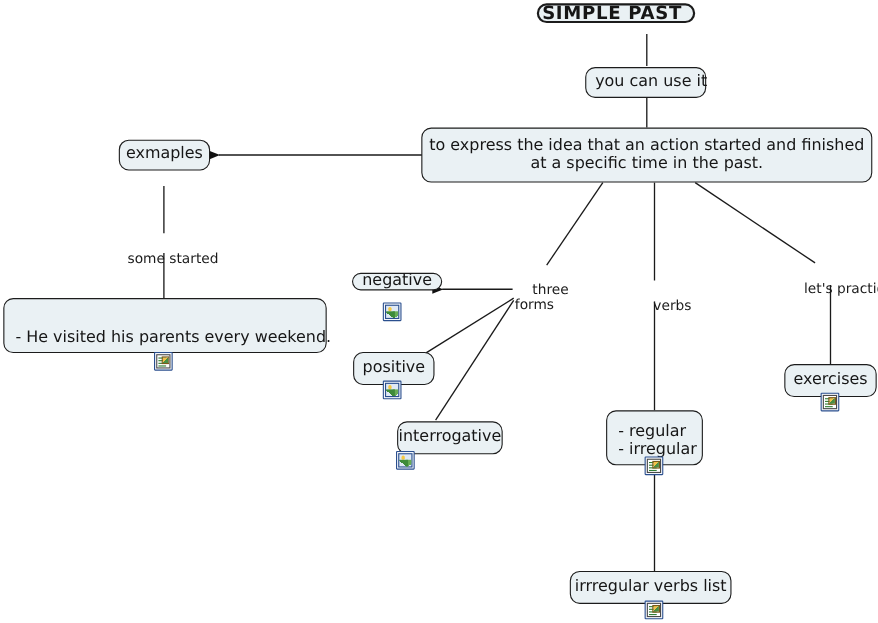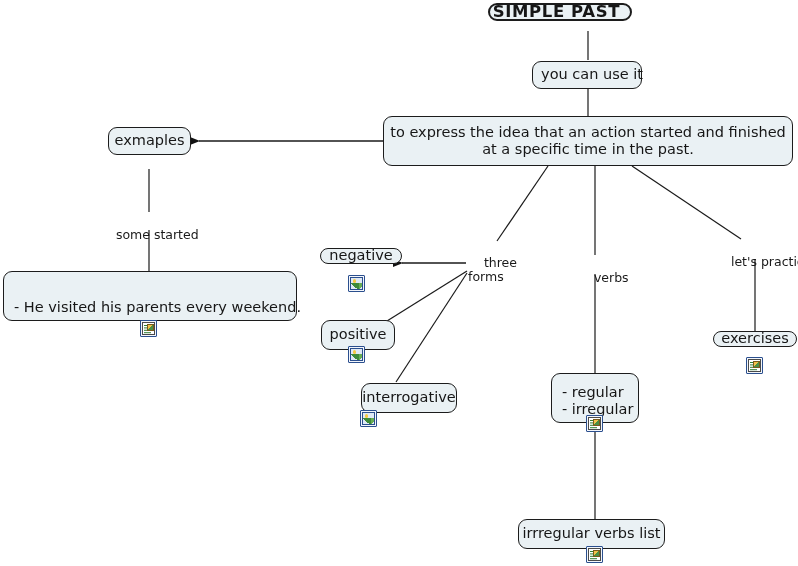--- a/index.html
+++ b/index.html
@@ -241,20 +241,20 @@
     <span>irrregular verbs list</span>
   </div>
   <div class="badge doc" style="left:586px; top:546px;">
     <div class="inner"></div>
   </div>
 
   <div class="link-label" style="left:715px; top:240px;">
     <span>let's practice</span>
   </div>
 
-  <div class="node" style="left:713px; top:331px; width:84px; height:16px;align-items:center;">
+  <div class="node" style="left:713px; top:331px; width:84px; height:30px;align-items:center;">
     <span>exercises</span>
   </div>
   <div class="badge doc" style="left:746px; top:357px;">
     <div class="inner"></div>
   </div>
 
 </div>
 
 </body></html>

